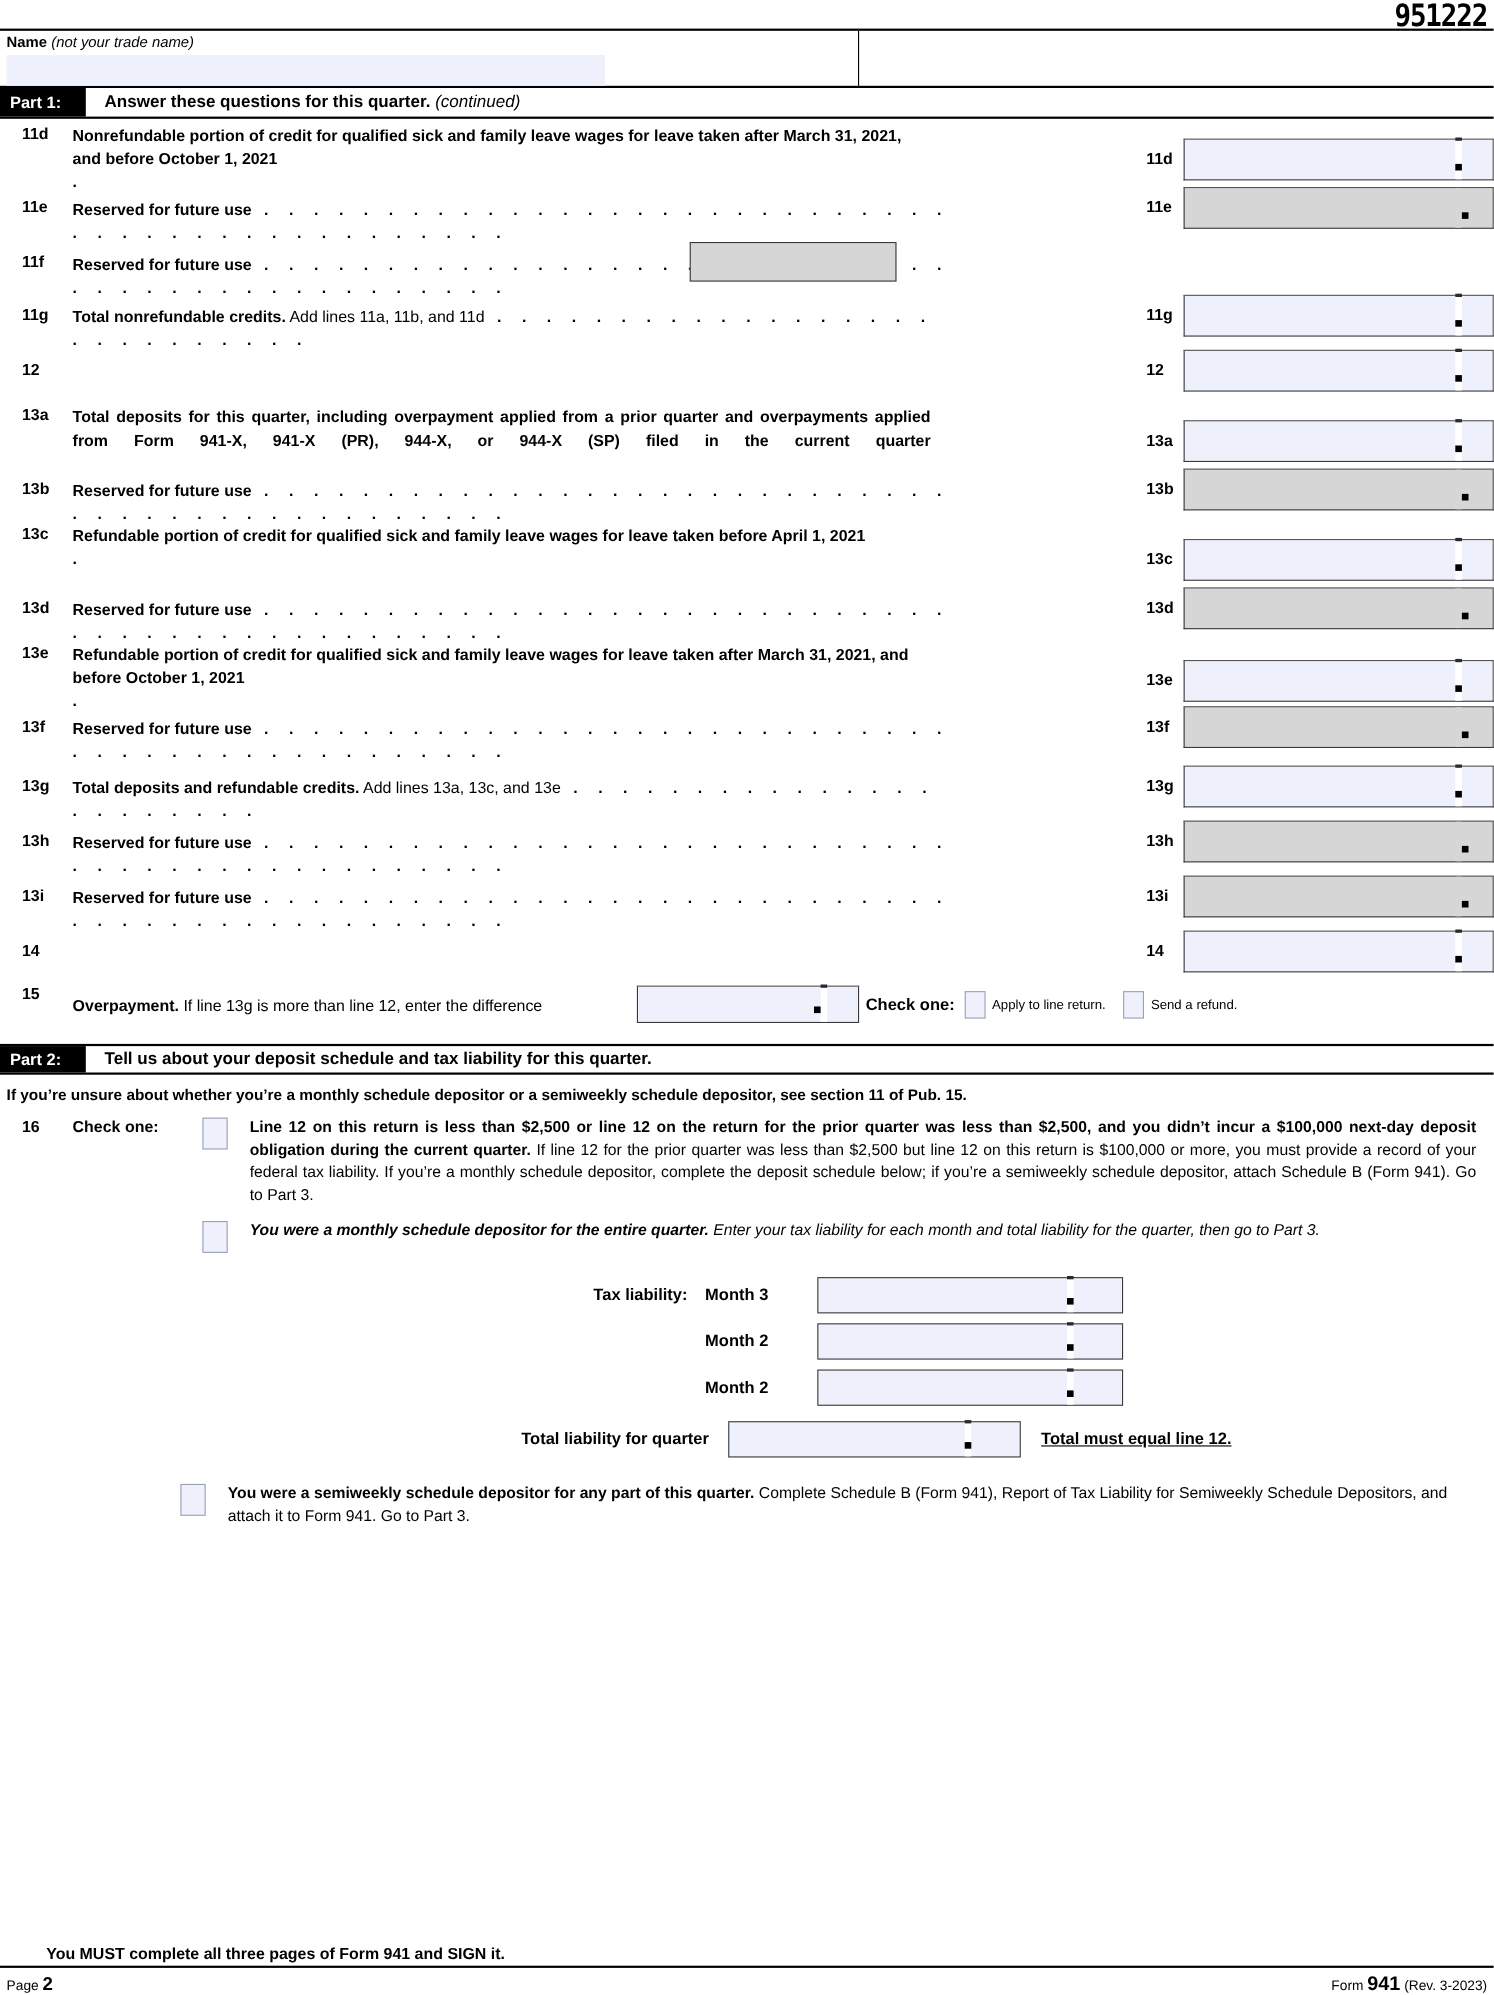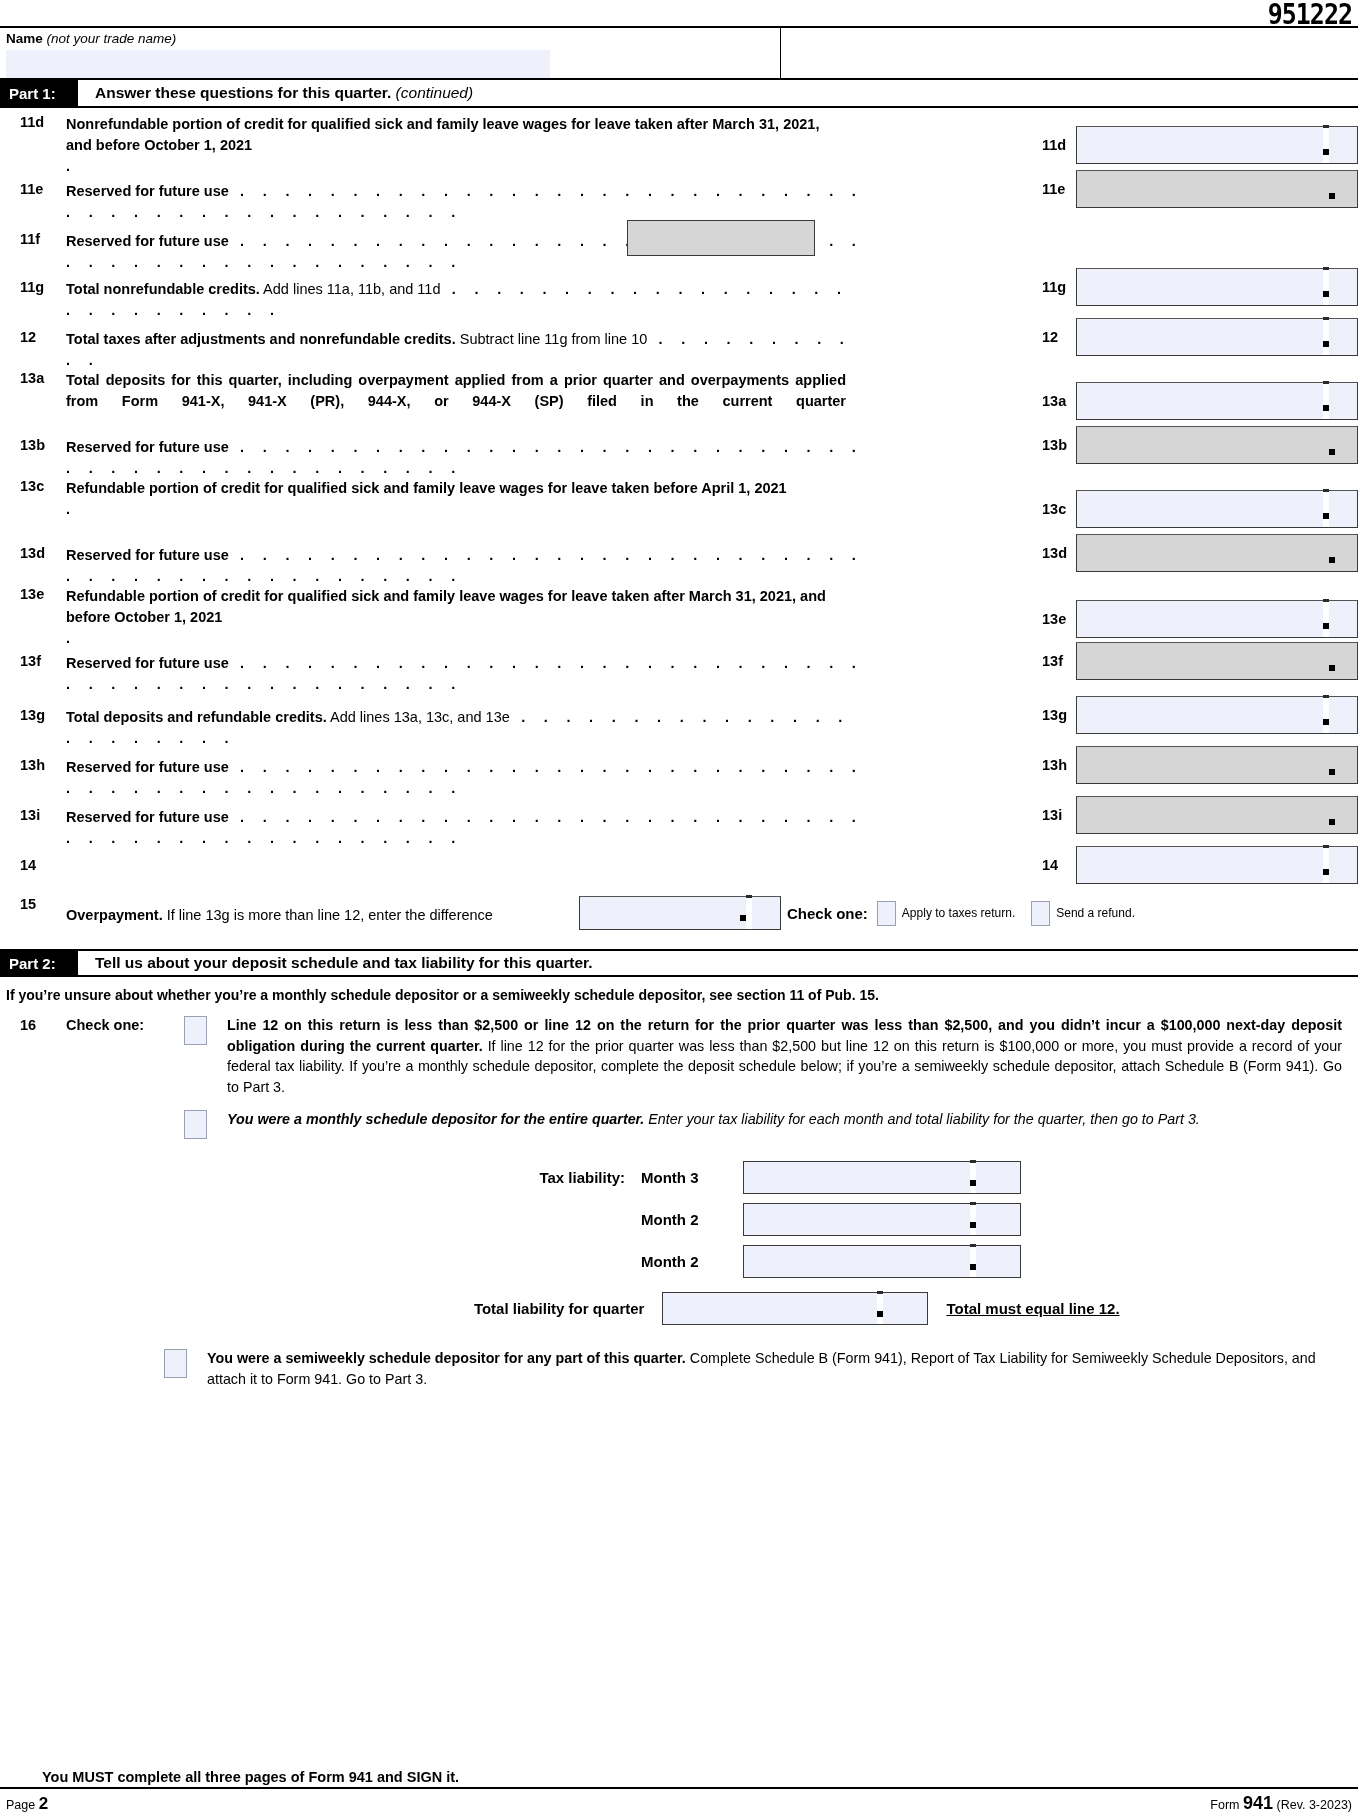--- a/index.html
+++ b/index.html
@@ -311,21 +311,20 @@
           <div class="sep">
             <div class="tick"></div>
           </div>
           <div class="cents"></div>
           <div class="dot"></div>
         </div>
       </div>
     </div>
     <div class="row" style="height: 50px;">
       <div class="lineno" style="padding-top: 15px;">12</div>
-      <div class="linetext" style="padding-top: 15px; max-width: 800px;"><b>Total taxes after adjustments and nonrefundable credits.</b><span> Subtract line 11g from line 10</span><span class="leader"> . . . . . . . . . . .</span></div>
       <div class="boxcol" style="right: 0px; top: 4px;">
         <div class="boxlabel">12</div>
         <div class="amtbox" style="width: 282px;">
           <div class="dollars"></div>
           <div class="sep">
             <div class="tick"></div>
           </div>
           <div class="cents"></div>
           <div class="dot"></div>
         </div>
@@ -481,21 +480,21 @@
     <div class="amtbox" style="width:202px;height:34px;">
       <div class="dollars"></div>
       <div class="sep">
           <div class="tick"></div>
         </div>
       <div class="cents"></div>
       <div class="dot" style="right:34px;"></div>
     </div>
     <div class="check-one-label">Check one:</div>
     <div class="cbx"></div>
-    <div class="cbx-sm-label">Apply to taxes return.</div>
+    <div class="cbx-sm-label">Apply to line return.</div>
     <div class="cbx" style="margin-left:16px;"></div>
     <div class="cbx-sm-label">Send a refund.</div>
   </div>
 </div>
 
 <div class="part-bar" style="border-top:2.2px solid #000;margin-top:7px;">
   <div class="part-tag">Part 2:</div>
   <div class="part-title">Tell us about your deposit schedule and tax liability for this quarter.</div>
 </div>
 

